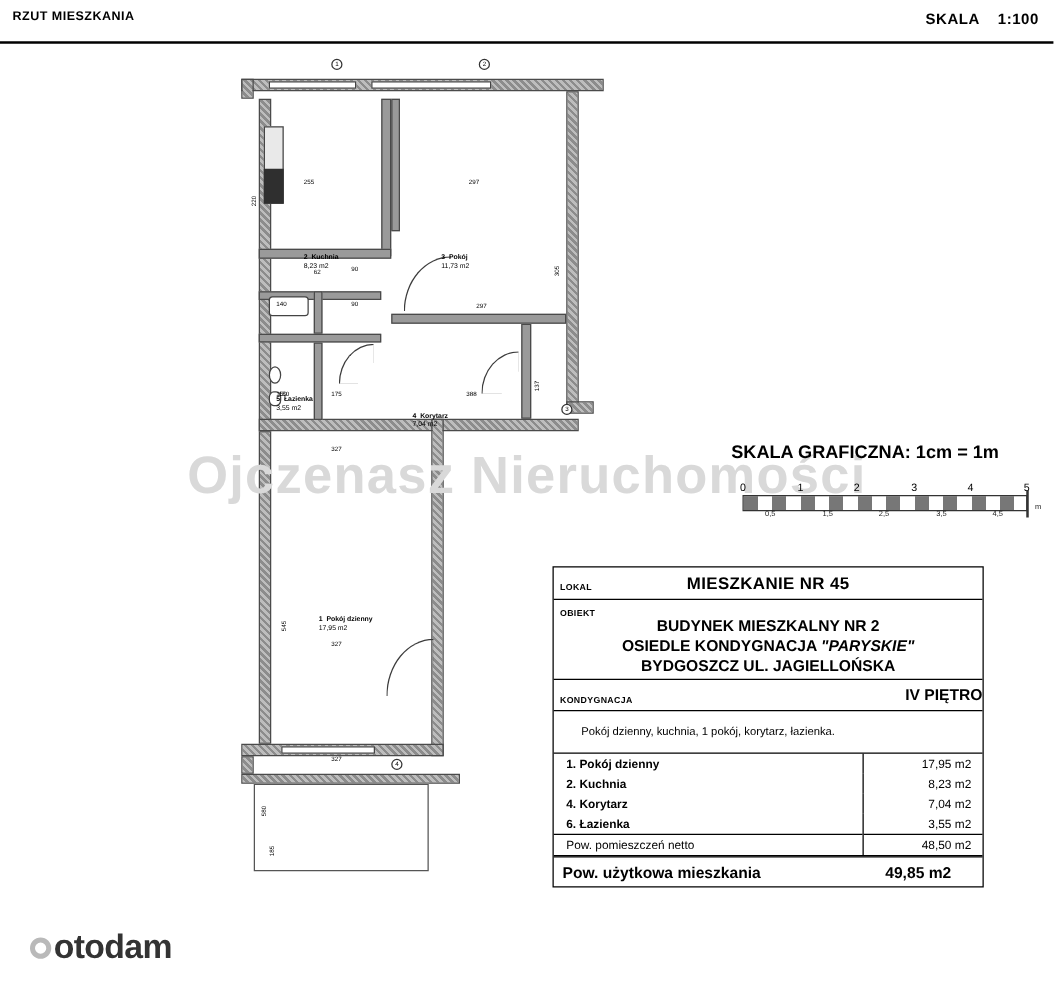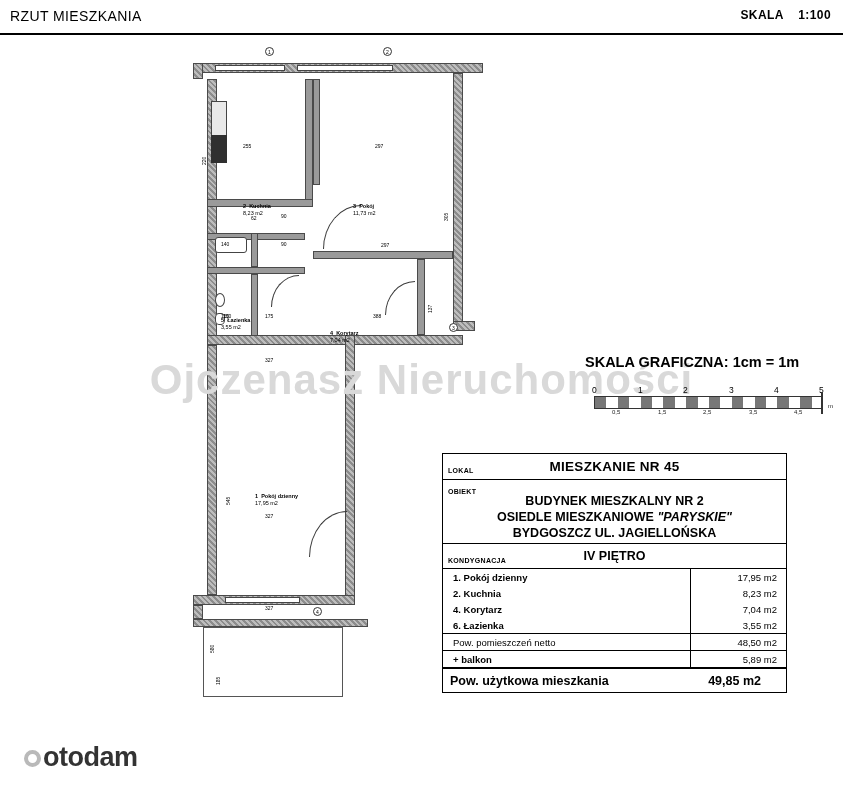--- a/index.html
+++ b/index.html
@@ -16,22 +16,22 @@
     width: 843px;
     height: 785px;
     overflow: hidden;
     background: #ffffff;
   }
   
   .hdr-title {
     position: absolute;
     left: 10px;
     top: 8px;
-    font-size: 14px;
-    font-weight: normal;
+    font-size: 10px;
+    font-weight: bold;
     letter-spacing: 0.4px;
   }
   .hdr-scale {
     position: absolute;
     right: 12px;
     top: 8px;
     font-size: 12px;
     font-weight: bold;
     letter-spacing: 0.4px;
   }
@@ -228,21 +228,21 @@
     padding-top: 13px;
     box-sizing: border-box;
     text-align: center;
     font-size: 12.5px;
     font-weight: bold;
     line-height: 16px;
   }
   .rw-obiekt .ital { font-style: italic; }
   .rw-kond {
     height: 25px;
-    text-align: center;
+    text-align: right;
     font-size: 12.5px;
     font-weight: bold;
     line-height: 25px;
   }
   .rw-desc {
     height: 34px;
     font-size: 9px;
     padding: 11px 0 0 22px;
     box-sizing: border-box;
   }
@@ -412,30 +412,31 @@
 
     <div class="row rw-lokal">
       <span class="tag">LOKAL</span>
       <span>MIESZKANIE NR 45</span>
     </div>
 
     <div class="row rw-obiekt">
       <span class="tag">OBIEKT</span>
       <div>BUDYNEK MIESZKALNY NR 2</div>
       <div>
-        <span>OSIEDLE MIESZKANIOWE </span><span class="ital">"PARYSKIE"</span>
+        <span>OSIEDLE KONDYGNACJA </span><span class="ital">"PARYSKIE"</span>
       </div>
       <div>BYDGOSZCZ UL. JAGIELLOŃSKA</div>
     </div>
 
     <div class="row rw-kond">
       <span class="tag">KONDYGNACJA</span>
       <span>IV PIĘTRO</span>
     </div>
 
+    <div class="row rw-desc">Pokój dzienny, kuchnia, 1 pokój, korytarz, łazienka.</div>
 
     <div class="row">
       <table class="rooms">
         <tbody>
             <tr>
           <td class="nm">1. Pokój dzienny</td>
           <td class="ar">17,95 m2</td>
         </tr>
         <tr>
           <td class="nm">2. Kuchnia</td>
@@ -446,24 +447,20 @@
           <td class="ar">7,04 m2</td>
         </tr>
         <tr>
           <td class="nm">6. Łazienka</td>
           <td class="ar">3,55 m2</td>
         </tr>
         <tr class="sum sep-top">
           <td class="nm">Pow. pomieszczeń netto</td>
           <td class="ar">48,50 m2</td>
         </tr>
-        <tr class="sep-top">
-          <td class="nm">+ balkon</td>
-          <td class="ar">5,89 m2</td>
-        </tr>
       </tbody>
         </table>
     </div>
 
     <div class="row rw-total" style="border-top:1.5px solid #000;">
       <span>Pow. użytkowa mieszkania</span>
       <span class="val">49,85 m2</span>
     </div>
   </div>
 

